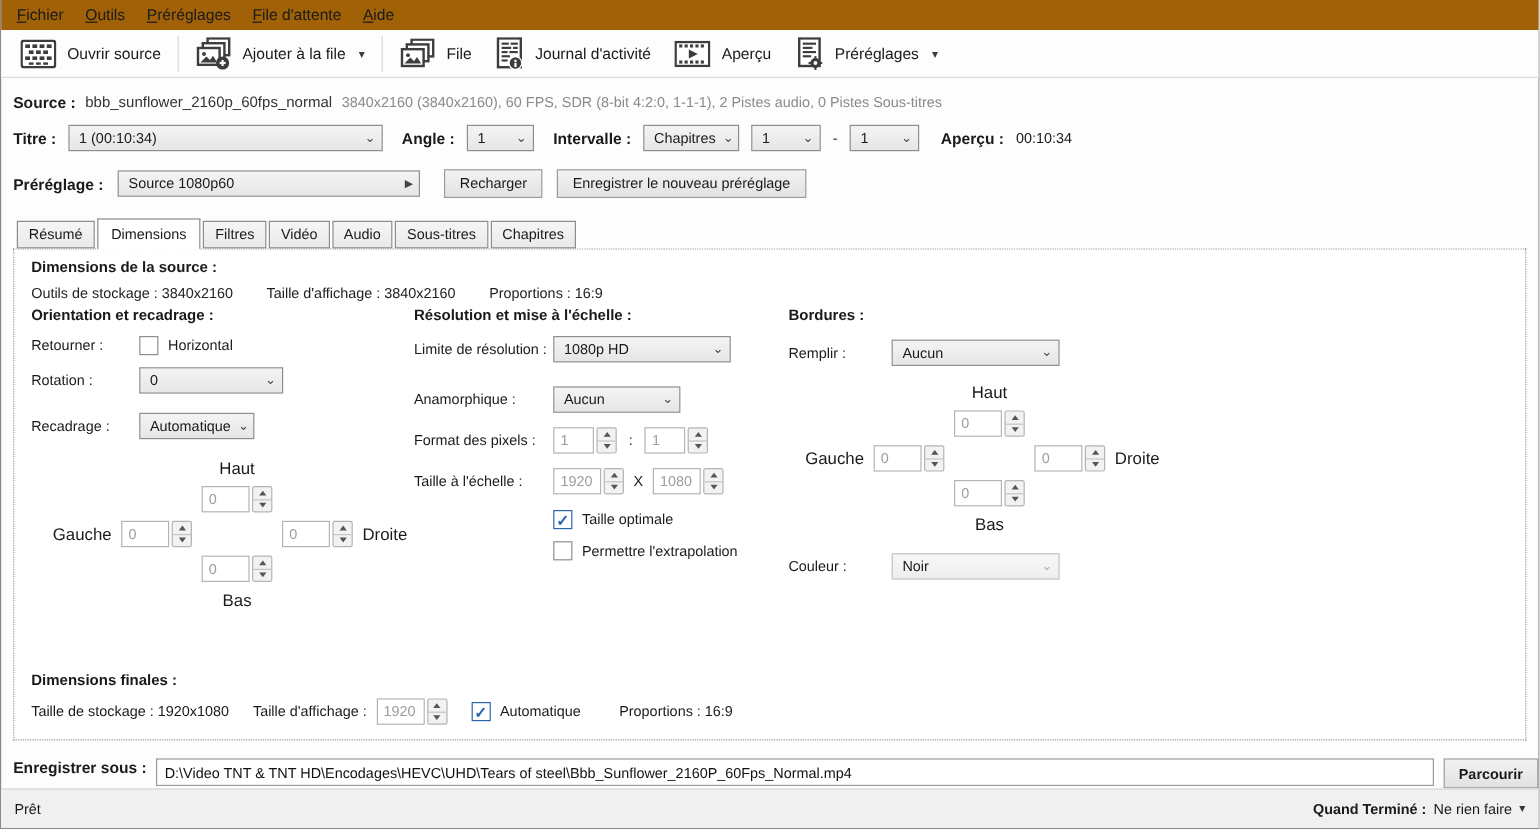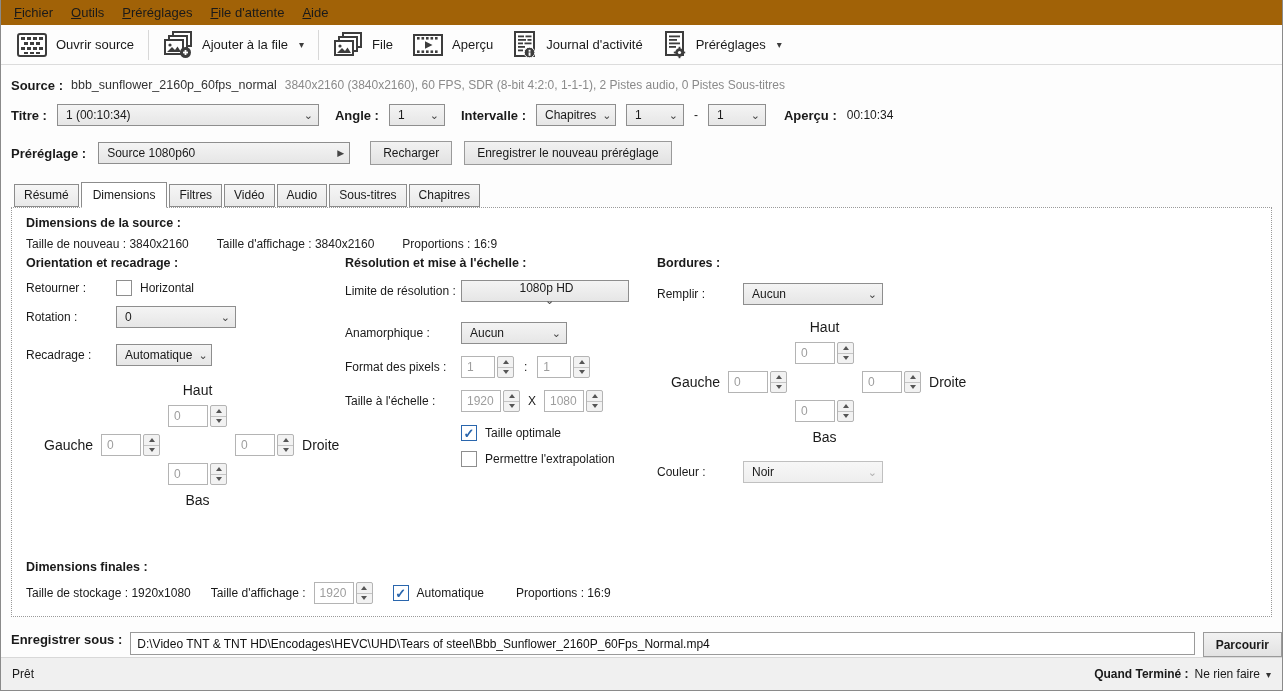--- a/index.html
+++ b/index.html
@@ -147,59 +147,59 @@
             <rect x="6" y="5" width="18" height="14" fill="#fff" stroke="#3d3d3d" stroke-width="2"></rect>
             <rect x="2" y="9" width="18" height="14" fill="#fff" stroke="#3d3d3d" stroke-width="2"></rect>
             <circle cx="7" cy="14" r="1.6" fill="#3d3d3d"></circle>
             <path d="M4 21 L9 16 L12 19 L14.5 15.5 L18 21 Z" fill="#3d3d3d"></path>
           </svg>
       </span>
       <span>File</span>
     </button>
     <button class="tbtn">
       <span class="ticon">
+        <svg width="24" height="28" viewBox="0 0 24 28">
+            <rect x="2" y="1" width="19" height="24" fill="#fff" stroke="#3d3d3d" stroke-width="2"></rect>
+            <g fill="#3d3d3d">
+              <rect x="5" y="4.5" width="6" height="1.8"></rect>
+              <rect x="12.5" y="4.5" width="6" height="1.8"></rect>
+              <rect x="5" y="8" width="8" height="1.8"></rect>
+              <rect x="14.5" y="8" width="4" height="1.8"></rect>
+              <rect x="5" y="11.5" width="5" height="1.8"></rect>
+              <rect x="11.5" y="11.5" width="7" height="1.8"></rect>
+              <rect x="5" y="15" width="7" height="1.8"></rect>
+              <rect x="5" y="18.5" width="5" height="1.8"></rect>
+            </g>
+            <circle cx="16.5" cy="21.5" r="5.3" fill="#3d3d3d" stroke="#fff" stroke-width="1"></circle>
+            <rect x="15.6" y="18.8" width="1.9" height="1.9" fill="#fff"></rect>
+            <rect x="15.6" y="21.4" width="1.9" height="3.4" fill="#fff"></rect>
+          </svg>
+      </span>
+      <span>Journal d'activité</span>
+    </button>
+    <button class="tbtn">
+      <span class="ticon">
         <svg width="30" height="22" viewBox="0 0 30 22">
             <rect x="1" y="1" width="28" height="20" fill="#fff" stroke="#3d3d3d" stroke-width="2"></rect>
             <g fill="#3d3d3d">
               <rect x="4" y="3" width="2.6" height="2.6"></rect>
               <rect x="8.5" y="3" width="2.6" height="2.6"></rect>
               <rect x="13" y="3" width="2.6" height="2.6"></rect>
               <rect x="17.5" y="3" width="2.6" height="2.6"></rect>
               <rect x="22" y="3" width="2.6" height="2.6"></rect>
               <rect x="4" y="16.4" width="2.6" height="2.6"></rect>
               <rect x="8.5" y="16.4" width="2.6" height="2.6"></rect>
               <rect x="13" y="16.4" width="2.6" height="2.6"></rect>
               <rect x="17.5" y="16.4" width="2.6" height="2.6"></rect>
               <rect x="22" y="16.4" width="2.6" height="2.6"></rect>
             </g>
             <path d="M12 7.2 L19.5 11 L12 14.8 Z" fill="#3d3d3d"></path>
           </svg>
       </span>
       <span>Aperçu</span>
-    </button>
-    <button class="tbtn">
-      <span class="ticon">
-        <svg width="24" height="28" viewBox="0 0 24 28">
-            <rect x="2" y="1" width="19" height="24" fill="#fff" stroke="#3d3d3d" stroke-width="2"></rect>
-            <g fill="#3d3d3d">
-              <rect x="5" y="4.5" width="6" height="1.8"></rect>
-              <rect x="12.5" y="4.5" width="6" height="1.8"></rect>
-              <rect x="5" y="8" width="8" height="1.8"></rect>
-              <rect x="14.5" y="8" width="4" height="1.8"></rect>
-              <rect x="5" y="11.5" width="5" height="1.8"></rect>
-              <rect x="11.5" y="11.5" width="7" height="1.8"></rect>
-              <rect x="5" y="15" width="7" height="1.8"></rect>
-              <rect x="5" y="18.5" width="5" height="1.8"></rect>
-            </g>
-            <circle cx="16.5" cy="21.5" r="5.3" fill="#3d3d3d" stroke="#fff" stroke-width="1"></circle>
-            <rect x="15.6" y="18.8" width="1.9" height="1.9" fill="#fff"></rect>
-            <rect x="15.6" y="21.4" width="1.9" height="3.4" fill="#fff"></rect>
-          </svg>
-      </span>
-      <span>Journal d'activité</span>
     </button>
     <button class="tbtn">
       <span class="ticon">
         <svg width="24" height="28" viewBox="0 0 24 28">
             <rect x="3" y="1" width="17" height="23" fill="#fff" stroke="#3d3d3d" stroke-width="2"></rect>
             <g fill="#3d3d3d">
               <rect x="6" y="4.5" width="11" height="1.8"></rect>
               <rect x="6" y="8" width="8" height="1.8"></rect>
               <rect x="6" y="11.5" width="11" height="1.8"></rect>
               <rect x="6" y="15" width="7" height="1.8"></rect>
@@ -272,21 +272,21 @@
     <div class="tab">Audio</div>
     <div class="tab">Sous-titres</div>
     <div class="tab">Chapitres</div>
   </div>
 
   <div class="tab-panel">
 
     <div class="panel-head">
       <div class="sec-title">Dimensions de la source :</div>
       <div class="dim-line">
-        <span>Taille de nouveau : 3840x2160</span>
+        <span>Outils de stockage : 3840x2160</span>
         <span>Taille d'affichage : 3840x2160</span>
         <span>Proportions : 16:9</span>
       </div>
     </div>
 
     <div class="col col-orient">
       <div class="sec-title">Orientation et recadrage :</div>
       <div class="frow">
         <span class="flabel">Retourner :</span>
         <span class="cb"></span>
@@ -355,21 +355,21 @@
             </span>
         </span>
         <span class="clabel c3">Bas</span>
       </div>
     </div>
 
     <div class="col col-res">
       <div class="sec-title">Résolution et mise à l'échelle :</div>
       <div class="frow">
         <span class="flabel">Limite de résolution :</span>
-        <div class="combo" style="width:168px;flex-direction:column;">
+        <div class="combo" style="width:148px;">
           <span>1080p HD</span>
           <span class="chev">⌄</span>
         </div>
       </div>
       <div class="frow" style="margin-top:20px;">
         <span class="flabel">Anamorphique :</span>
         <div class="combo" style="width:106px;">
           <span>Aucun</span>
           <span class="chev">⌄</span>
         </div>

